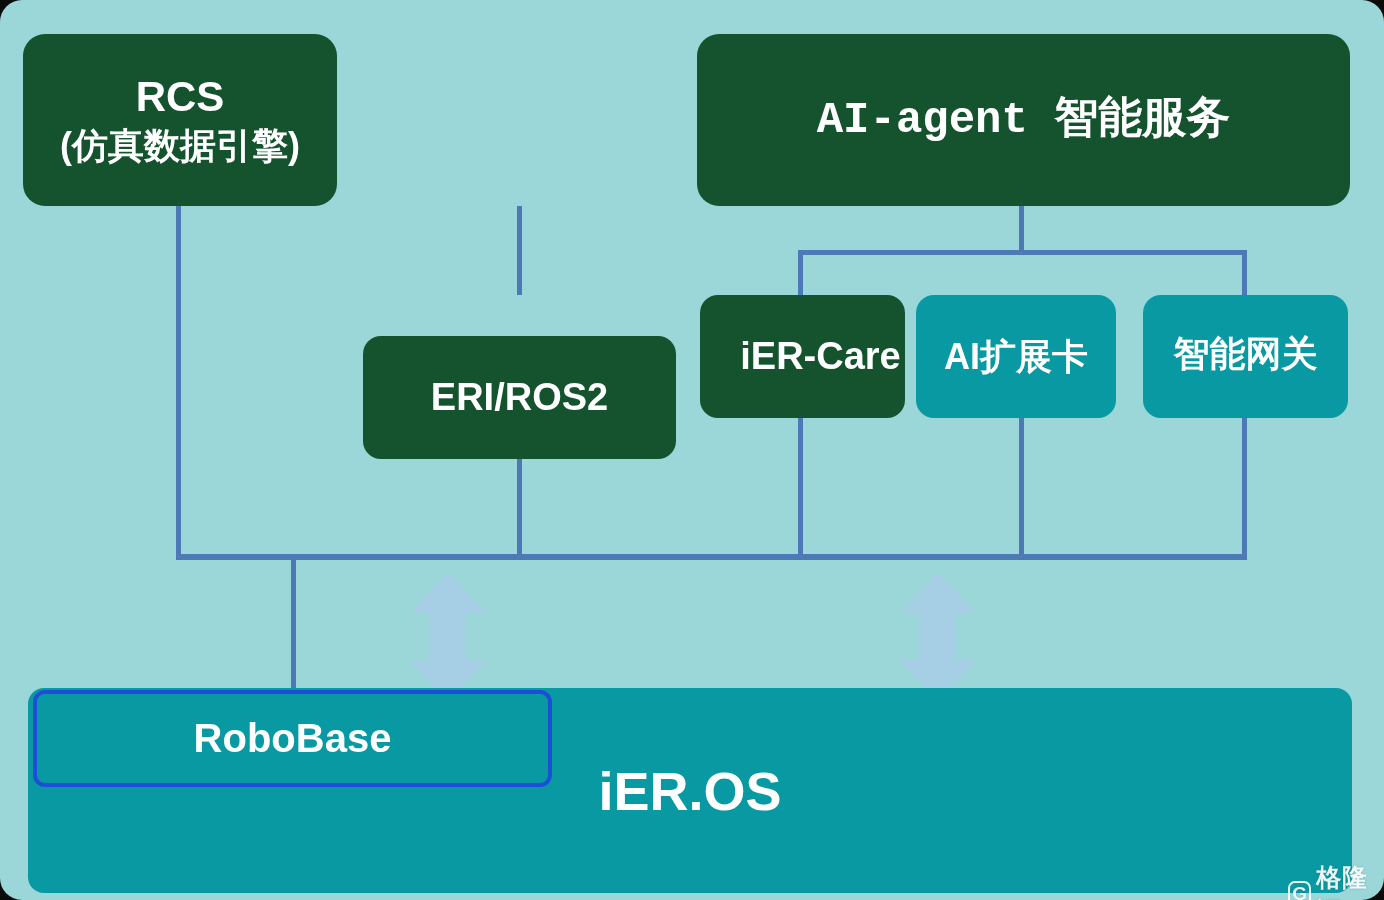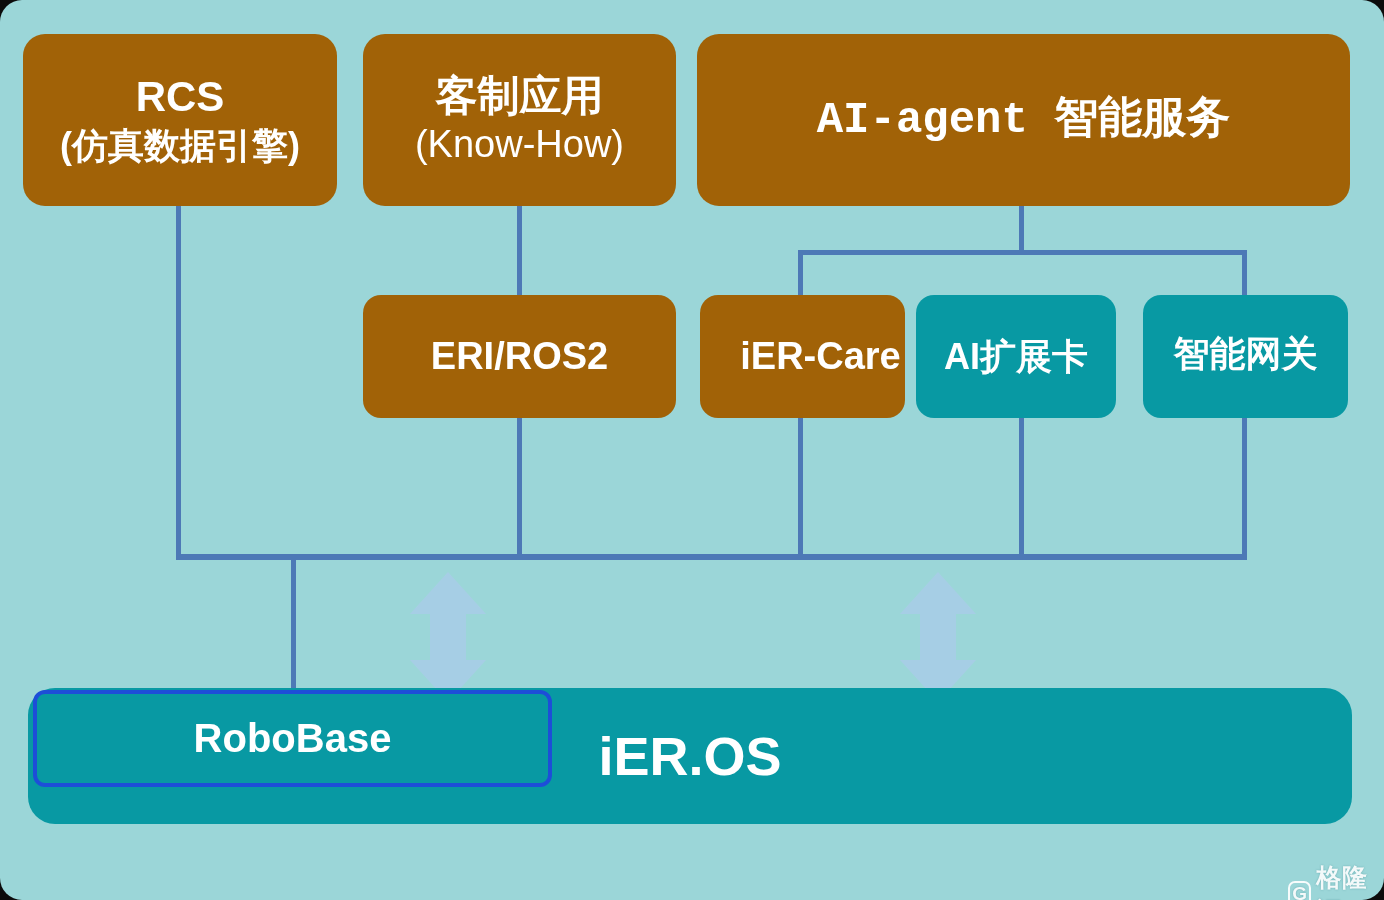--- a/index.html
+++ b/index.html
@@ -2,37 +2,37 @@
 <html><head>
 <meta charset="utf-8">
 <style>
   html,body{margin:0;padding:0;background:#0b0b0b;}
   .stage{position:relative;width:1384px;height:900px;background:#0b0b0b;overflow:hidden;
          font-family:"Liberation Sans","DejaVu Sans",sans-serif;}
   .card{position:absolute;left:0;top:0;width:1384px;height:900px;background:#9BD6D8;border-radius:22px;}
 
   .box{position:absolute;display:flex;flex-direction:column;align-items:center;justify-content:center;
        color:#fff;text-align:center;box-sizing:border-box;}
-  .blue{background:#a16207;}
+  .blue{background:#14532d;}
   .tealbox{background:#0899A3;}
   .r1{top:34px;height:172px;border-radius:22px;}
   .r2{top:295px;height:123px;border-radius:18px;}
 
   .t-xl{font-size:44px;font-weight:bold;line-height:1.2;}
   .t-lg{font-size:42px;font-weight:bold;line-height:1.2;}
   .t-md{font-size:38px;font-weight:bold;line-height:1.25;}
   .t-cjk{font-size:36px;font-weight:bold;line-height:1.25;}
   .t-reg{font-size:38px;font-weight:normal;line-height:1.25;}
 
   .conn{position:absolute;background:#4D79B6;}
 
   .arrow{position:absolute;opacity:0.85;}
 
-  .ieros{position:absolute;left:28px;top:688px;width:1324px;height:136px;background:#0899A3;
-         border-radius:27px;display:flex;align-items:center;justify-content:center;}
+  .ieros{position:absolute;left:28px;top:688px;width:1324px;height:205px;background:#0899A3;
+         border-radius:16px;display:flex;align-items:center;justify-content:center;}
   .ieros-label{color:#fff;font-size:54px;font-weight:bold;}
   .robobase{position:absolute;left:33px;top:690px;width:519px;height:97px;background:#0899A3;
             border:4px solid #1d4ed8;border-radius:12px;box-sizing:border-box;
             display:flex;align-items:center;justify-content:center;color:#fff;
             font-size:40px;font-weight:bold;}
 
   .watermark{position:absolute;left:1288px;top:861px;display:flex;align-items:center;gap:5px;
              color:rgba(255,255,255,0.92);}
   .wm-logo{width:26px;height:26px;border:2.5px solid rgba(255,255,255,0.92);border-radius:7px;
            display:flex;align-items:center;justify-content:center;font-size:19px;font-weight:bold;
@@ -62,29 +62,25 @@
       <polygon points="38,0 76,42 56,42 56,88 76,88 38,130 0,88 20,88 20,42 0,42" fill="#A9CDE8"></polygon>
     </svg>
     <svg class="arrow" style="left:900px;top:572px;" width="76" height="130" viewBox="0 0 76 130">
       <polygon points="38,0 76,42 56,42 56,88 76,88 38,130 0,88 20,88 20,42 0,42" fill="#A9CDE8"></polygon>
     </svg>
 
     <div class="box blue r1" style="left:23px;width:314px;">
       <span class="t-lg">RCS</span>
       <span class="t-cjk">(仿真数据引擎)</span>
     </div>
-    <div class="box blue r1" style="left:363px;width:313px;">
-      <span class="t-lg">客制应用</span>
-      <span class="t-reg">(Know-How)</span>
-    </div>
     <div class="box blue r1" style="left:697px;width:653px;font-family:Liberation Mono, monospace;">
       <span class="t-xl">AI-agent 智能服务</span>
     </div>
 
-    <div class="box blue r2" style="left:363px;width:313px;">
+    <div class="box blue r2" style="left:363px;width:313px;margin-top:41px;">
       <span class="t-md">ERI/ROS2</span>
     </div>
     <div class="box blue r2" style="left:700px;width:205px;padding-left:36px;">
       <span class="t-md">iER-Care</span>
     </div>
     <div class="box tealbox r2" style="left:916px;width:200px;">
       <span class="t-cjk">AI扩展卡</span>
     </div>
     <div class="box tealbox r2" style="left:1143px;width:205px;font-family:Liberation Mono, monospace;">
       <span class="t-cjk">智能网关</span>

